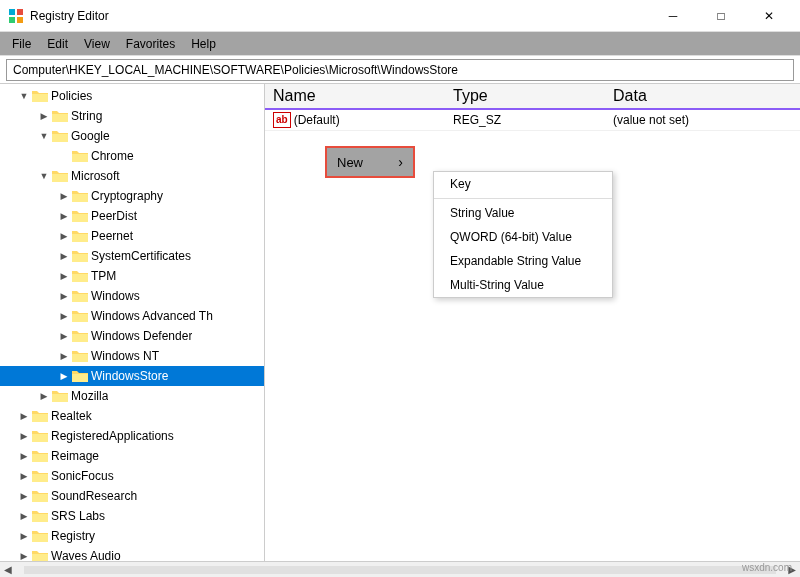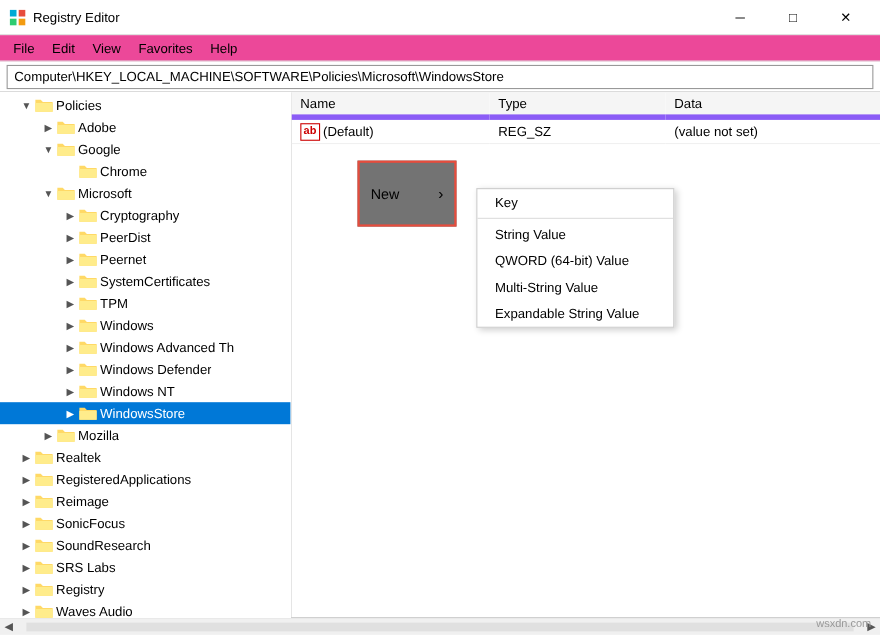--- a/index.html
+++ b/index.html
@@ -50,21 +50,21 @@
       cursor: pointer;
       font-size: 12px;
       display: flex;
       align-items: center;
       justify-content: center;
       color: #000;
     }
 
     
     .menu-bar {
-      background: #ec4899;
+      background: #a3a3a3;
       display: flex;
       align-items: center;
       padding: 2px 4px;
       border-bottom: 1px solid #ddd;
       height: 24px;
       flex-shrink: 0;
     }
     .menu-item {
       padding: 2px 8px;
       cursor: pointer;
@@ -147,25 +147,25 @@
       position: relative;
     }
 
     
     .reg-table {
       width: 100%;
       border-collapse: collapse;
     }
     .reg-table th {
       background: #f5f5f5;
-      border-bottom: 5px solid #8b5cf6;
+      border-bottom: 2px solid #8b5cf6;
       text-align: left;
       padding: 3px 8px;
       font-weight: normal;
-      font-size: 12px;
+      font-size: 16px;
       color: #000;
       margin-left: 48px;
     }
     .reg-table td {
       padding: 2px 8px;
       font-size: 12px;
       color: #000;
       border-bottom: 1px solid #f0f0f0;
     }
 
@@ -302,21 +302,21 @@
       </svg>
       <span class="tree-label">Policies</span>
     </div>
 
     <div class="tree-item" style="padding-left: 36px;">
       <span class="expand-arrow">▶</span>
       <svg width="16" height="14" viewBox="0 0 16 14" style="margin-right:3px; flex-shrink:0;">
         <path d="M0,3 L0,13 L16,13 L16,4 L7,4 L5,2 L0,2 Z" fill="#ffd966"></path>
         <path d="M0,5 L16,5 L16,13 L0,13 Z" fill="#ffec8b"></path>
       </svg>
-      <span class="tree-label">Adobe</span>
+      <span class="tree-label">String</span>
     </div>
 
     <div class="tree-item" style="padding-left: 36px;">
       <span class="expand-arrow">▼</span>
       <svg width="16" height="14" viewBox="0 0 16 14" style="margin-right:3px; flex-shrink:0;">
         <path d="M0,3 L0,13 L16,13 L16,4 L7,4 L5,2 L0,2 Z" fill="#ffd966"></path>
         <path d="M0,5 L16,5 L16,13 L0,13 Z" fill="#ffec8b"></path>
       </svg>
       <span class="tree-label">Google</span>
     </div>
@@ -530,34 +530,34 @@
               <span>(Default)</span>
             </span>
           </td>
           <td>REG_SZ</td>
           <td>(value not set)</td>
         </tr>
       </tbody>
     </table>
 
     <div style="position: relative; margin-top: 15px; margin-left: 60px;">
-      <button class="new-btn" style="border: 2px solid #e74c3c; background:#737373; padding: 20px 10px; font-size:13px; display:inline-flex; align-items:center; gap:8px; cursor:pointer; min-width:90px;">
+      <button class="new-btn" style="border: 2px solid #e74c3c; background:#a3a3a3; padding: 6px 10px; font-size:13px; display:inline-flex; align-items:center; gap:8px; cursor:pointer; min-width:90px;">
         <span>New</span>
         <span style="font-size:14px;">›</span>
       </button>
 
       
       <div class="submenu-container" style="top:0px; left:108px;margin-top:25px;">
 
         <div class="submenu-item">Key</div>
         <div class="submenu-separator"></div>
         <div class="submenu-item">String Value</div>
         <div class="submenu-item">QWORD (64-bit) Value</div>
+        <div class="submenu-item">Expandable String Value</div>
         <div class="submenu-item">Multi-String Value</div>
-        <div class="submenu-item">Expandable String Value</div>
 
       </div>
     </div>
 
   </div>
 </div>
 
 <div class="bottom-scroll">
   <span style="padding: 0 4px; font-size:10px; color:#555;">◀</span>
   <div class="bottom-scroll-track"></div>

